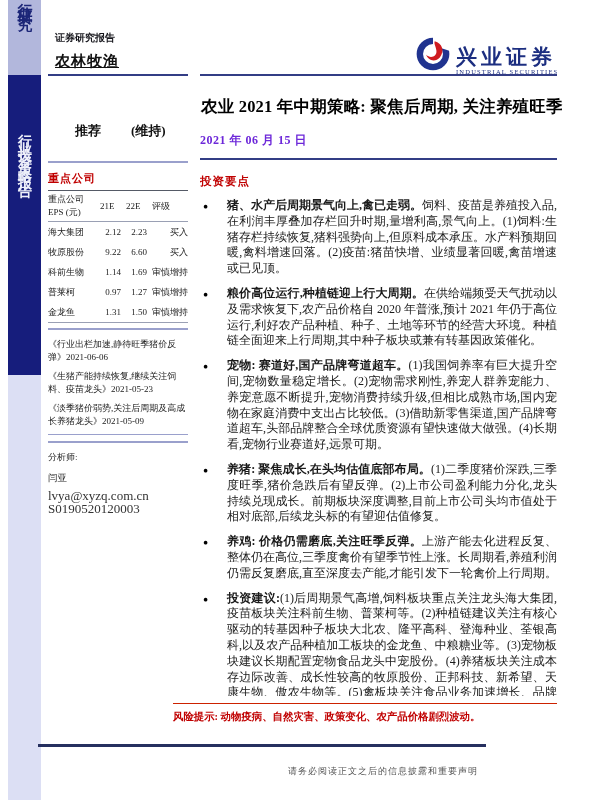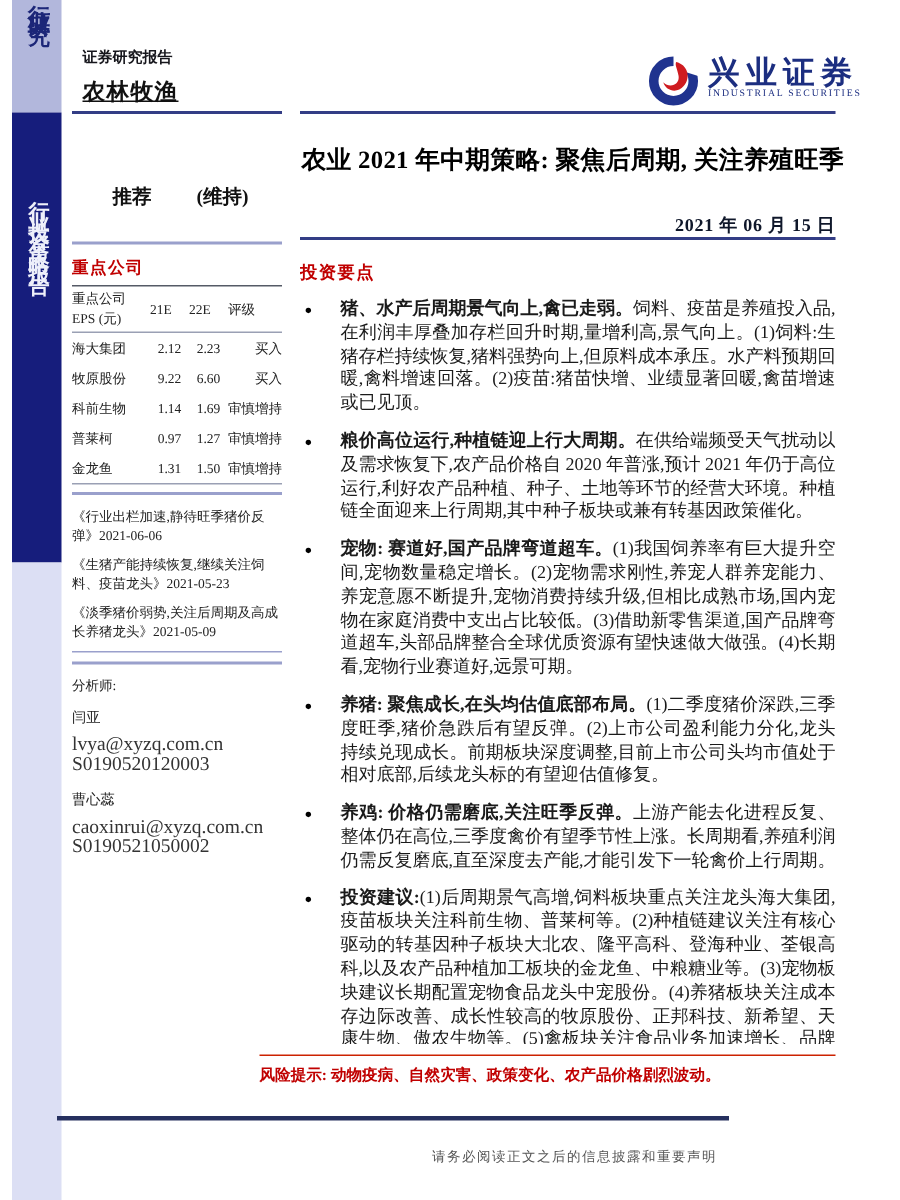--- a/index.html
+++ b/index.html
@@ -14,28 +14,28 @@
   .side-mid { height:300px; background:#161d7c; display:flex; justify-content:center; }
   .side-mid .vtext { writing-mode:vertical-rl; text-orientation:upright; font-weight:bold; font-size:14px; letter-spacing:7px; color:#eef0fa; margin-top:48px; }
   .side-bottom { flex:1; background:#dcdff4; }
 
   
   .report-type { position:absolute; left:55px; top:31px; font-size:10px; font-weight:bold; color:#16161c; }
   .sector { position:absolute; left:55px; top:52px; font-size:15px; font-weight:bold; color:#111; letter-spacing:1px;text-decoration:underline; }
   .line-left-1 { position:absolute; left:48px; top:74px; width:140px; height:2px; background:#333d85; }
   .line-right-1 { position:absolute; left:200px; top:74px; width:357px; height:2px; background:#333d85; }
 
-  .logo { position:absolute; left:432px; top:37px; display:flex; align-items:flex-start; }
+  .logo { position:absolute; left:416px; top:37px; display:flex; align-items:flex-end; }
   .logo-text { margin-left:6px; display:flex; flex-direction:column; }
   .brand-cn { font-size:21px; font-weight:bold; color:#1c2e80; letter-spacing:4px; line-height:22px; white-space:nowrap; }
   .brand-en { font-size:6.5px; color:#1c2e80; letter-spacing:1.2px; white-space:nowrap; }
 
   .page-title { position:absolute; left:201px; top:96px; width:357px; font-size:16.5px; font-weight:bold; color:#000; white-space:nowrap; letter-spacing:0.2px; }
   .rating-row { position:absolute; left:75px; top:122px; font-size:13px; font-weight:bold; color:#111; display:flex; gap:30px; }
-  .report-date { position:absolute; left:200px; top:142px; width:357px; text-align:right; font-size:12px; font-weight:bold; color:#0f172a; letter-spacing:0.5px; }
+  .report-date { position:absolute; left:200px; top:132px; width:357px; font-size:12px; font-weight:bold; color:#6d28d9; letter-spacing:0.5px; }
   .line-left-2 { position:absolute; left:48px; top:161px; width:140px; height:2px; background:#9aa0cc; }
   .line-right-2 { position:absolute; left:200px; top:158px; width:357px; height:2px; background:#333d85; }
 
   
   .left-col { position:absolute; left:48px; top:171px; width:140px; }
   .sec-head { font-size:11px; font-weight:bold; color:#c00000; letter-spacing:1px; }
   .kc-table { width:100%; border-collapse:collapse; margin-top:4px; font-size:9px; }
   .kc-table thead tr { border-top:1.5px solid #555a66; border-bottom:1px solid #9aa0b4; }
   .kc-table th { font-weight:normal; text-align:left; padding:2px 0; color:#222; }
   .kc-table td { padding:3.5px 0; color:#222; }
@@ -170,25 +170,20 @@
         <div></div>
       </div>
 
     <div class="analysts">
       <div class="an-head">分析师:</div>
       <div class="an-person">
         <div class="an-name">闫亚</div>
         <div class="an-email">lvya@xyzq.com.cn</div>
         <div class="an-license">S0190520120003</div>
       </div>
-      <div class="an-person">
-        <div class="an-name">曹心蕊</div>
-        <div class="an-email">caoxinrui@xyzq.com.cn</div>
-        <div class="an-license">S0190521050002</div>
-      </div>
     </div>
   </div>
 
   <div class="right-col">
     <div class="hl-head">投资要点</div>
     <ul class="bullets">
       <li><span class="lead">猪、水产后周期景气向上,禽已走弱。</span><span>饲料、疫苗是养殖投入品,在利润丰厚叠加存栏回升时期,量增利高,景气向上。(1)饲料:生猪存栏持续恢复,猪料强势向上,但原料成本承压。水产料预期回暖,禽料增速回落。(2)疫苗:猪苗快增、业绩显著回暖,禽苗增速或已见顶。</span></li>
       <li><span class="lead">粮价高位运行,种植链迎上行大周期。</span><span>在供给端频受天气扰动以及需求恢复下,农产品价格自 2020 年普涨,预计 2021 年仍于高位运行,利好农产品种植、种子、土地等环节的经营大环境。种植链全面迎来上行周期,其中种子板块或兼有转基因政策催化。</span></li>
       <li><span class="lead">宠物: 赛道好,国产品牌弯道超车。</span><span>(1)我国饲养率有巨大提升空间,宠物数量稳定增长。(2)宠物需求刚性,养宠人群养宠能力、养宠意愿不断提升,宠物消费持续升级,但相比成熟市场,国内宠物在家庭消费中支出占比较低。(3)借助新零售渠道,国产品牌弯道超车,头部品牌整合全球优质资源有望快速做大做强。(4)长期看,宠物行业赛道好,远景可期。</span></li>
       <li><span class="lead">养猪: 聚焦成长,在头均估值底部布局。</span><span>(1)二季度猪价深跌,三季度旺季,猪价急跌后有望反弹。(2)上市公司盈利能力分化,龙头持续兑现成长。前期板块深度调整,目前上市公司头均市值处于相对底部,后续龙头标的有望迎估值修复。</span></li>

